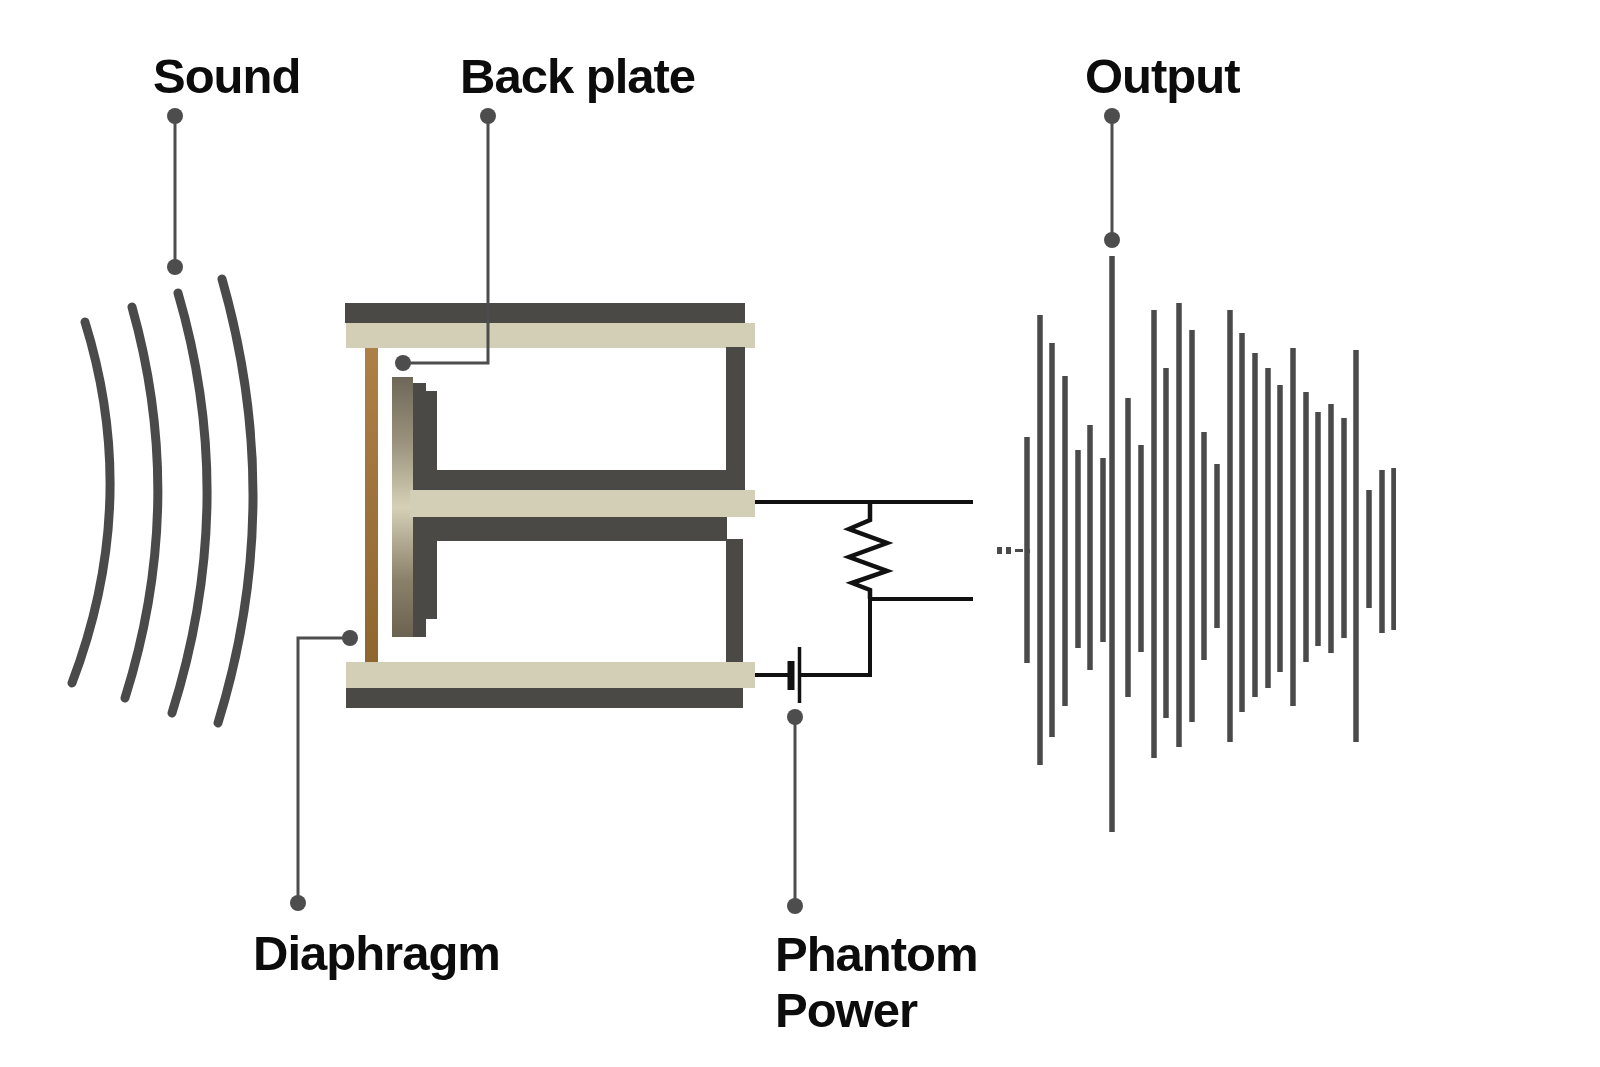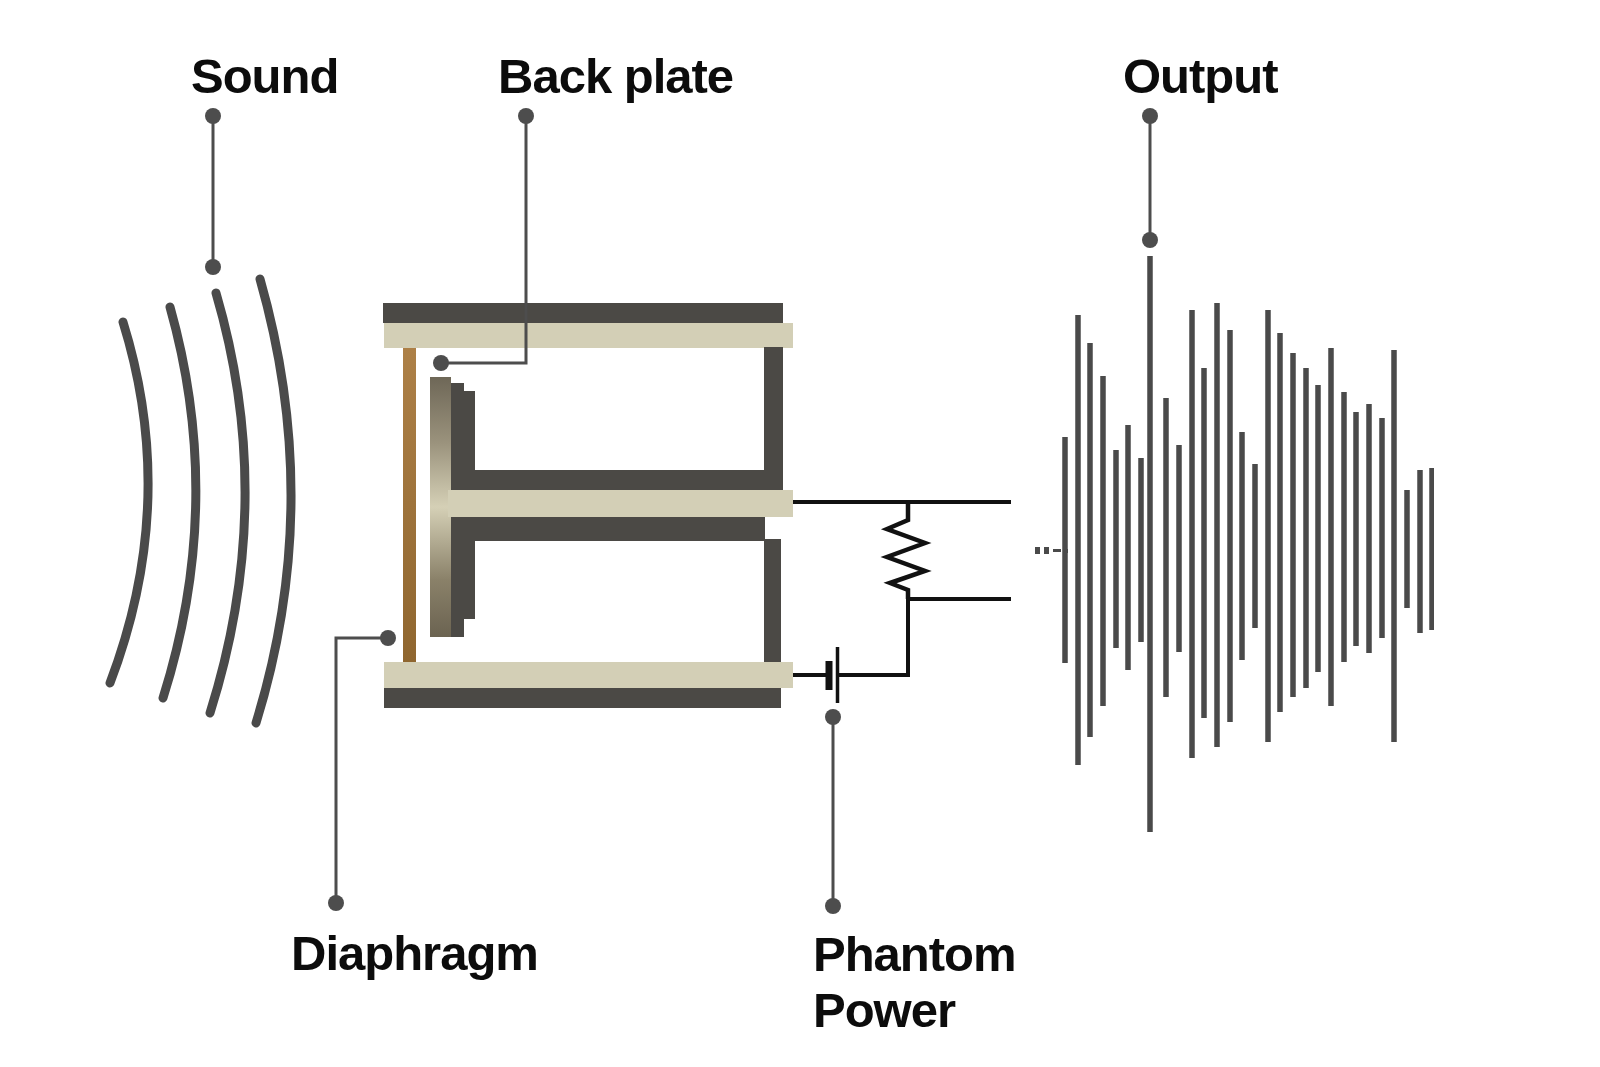--- a/index.html
+++ b/index.html
@@ -2,21 +2,20 @@
 <html><head>
 <meta charset="utf-8">
 <style>
   html,body{margin:0;padding:0;background:#ffffff;}
   .canvas{
     position:relative;
     width:1396px;height:1067px;
     background:#ffffff;
     overflow:hidden;
     font-family:"Liberation Sans",sans-serif;
-    padding-left:38px;
   }
   svg{display:block;}
   text.diagram-label{
     font-family:"Liberation Sans","DejaVu Sans",sans-serif;
     font-weight:900;
     font-size:49px;
     letter-spacing:-1px;
     fill:#0c0c0c;
   }
   .leader{stroke:#4d4d4d;stroke-width:3;fill:none;}

